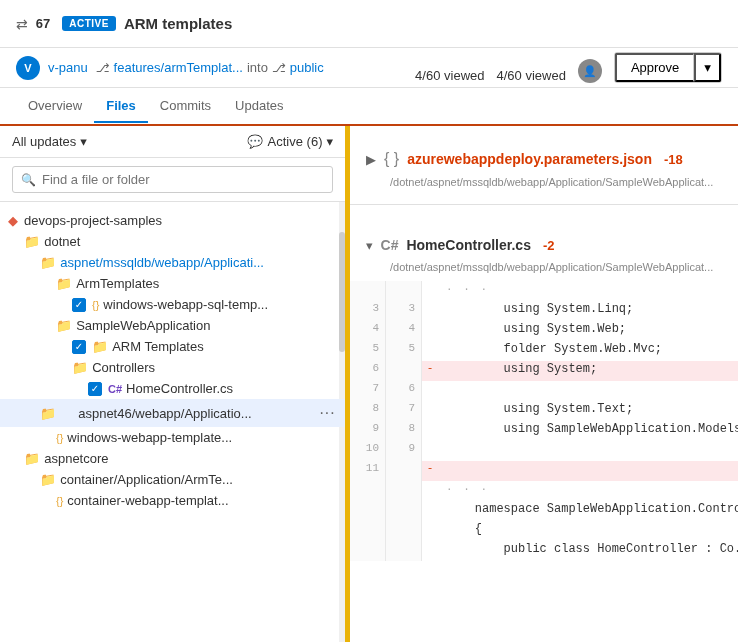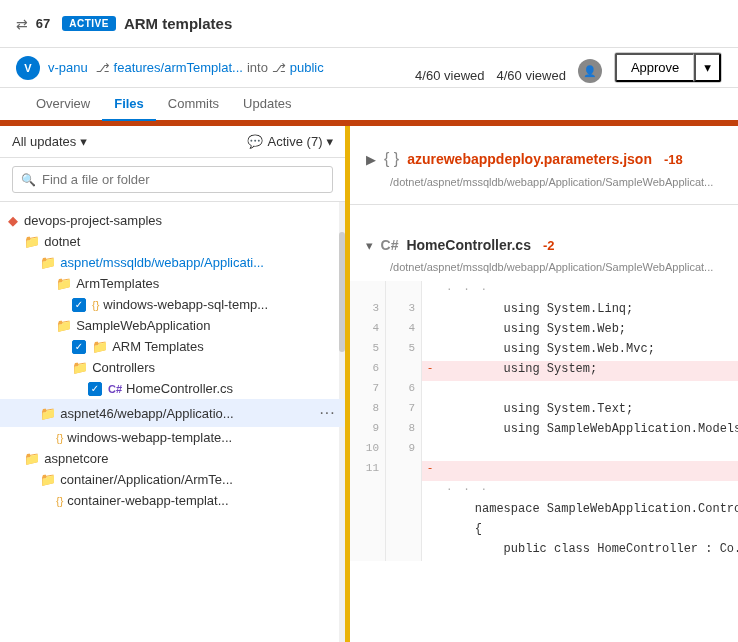--- a/index.html
+++ b/index.html
@@ -29,21 +29,21 @@
     .user-bar-right { margin-left: auto; display: flex; align-items: flex-end; gap: 12px; }
     .viewed-count { color: #333; font-size: 13px; }
     .approve-btn {
       display: flex; align-items: center; border: 1px solid #ccc; border-radius: 3px; overflow: hidden;
     }
     .approve-main { padding: 5px 14px; background: #fff; font-size: 13px; cursor: pointer; border-right: 1px solid #ccc; }
     .approve-dropdown { padding: 5px 8px; background: #fff; cursor: pointer; }
 
     
     .tabs {
-      display: flex; align-items: center; padding: 0 24px; border-bottom: 6px solid #c2410c; height: 38px;
+      display: flex; align-items: center; padding: 0 16px; border-bottom: 2px solid #c2410c; height: 38px;
     }
     .tab {
       padding: 8px 12px; font-size: 13px; color: #666; cursor: pointer; border-bottom: 2px solid transparent; margin-bottom: -1px;
     }
     .tab.active { color: #0078d4; border-bottom-color: #0078d4; font-weight: 600; }
 
     
     .main-layout { display: flex; height: calc(642px - 126px); }
 
     
@@ -157,21 +157,21 @@
 
   <div class="left-panel">
 
     <div class="filter-bar">
       <div class="all-updates-btn">
         <span>All updates</span>
         <span>▾</span>
       </div>
       <div class="active-filter-btn">
         <span style="font-size:13px;">💬</span>
-        <span>Active (7)</span>
+        <span>Active (6)</span>
         <span>▾</span>
       </div>
     </div>
 
     <div class="search-bar">
       <div class="search-input-wrap">
         <span class="search-icon">🔍</span>
         <input class="search-input" type="text" placeholder="Find a file or folder" style="">
       </div>
     </div>
@@ -224,21 +224,21 @@
       </div>
 
       <div class="tree-item" style="padding-left:88px;">
         <div class="checkbox">✓</div>
         <span class="cs-icon">C#</span>
         <span>HomeController.cs</span>
       </div>
 
       <div class="tree-item" style="padding-left:40px; background:#e8f0fe;">
         <span class="folder-icon">📁</span>
-        <span style="flex:1;">aspnet46/webapp/Applicatio...</span>
+        <span style="flex:1;margin-left:18px;">aspnet46/webapp/Applicatio...</span>
         <span class="context-menu-btn">···</span>
       </div>
 
       <div class="tree-item" style="padding-left:56px;">
         <span class="json-icon">{}</span>
         <span>windows-webapp-template...</span>
       </div>
 
       <div class="tree-item" style="padding-left:24px;">
         <span class="folder-icon">📁</span>
@@ -301,21 +301,21 @@
           <div class="line-num-old">4</div>
           <div class="line-num-new">4</div>
           <div class="line-marker"></div>
           <div class="line-content">        using System.Web;</div>
         </div>
 
         <div class="code-row">
           <div class="line-num-old">5</div>
           <div class="line-num-new">5</div>
           <div class="line-marker"></div>
-          <div class="line-content">        using System.Web.Mvc;</div>
+          <div class="line-content">        folder System.Web.Mvc;</div>
         </div>
 
         <div class="code-row line-del">
           <div class="line-num-old">6</div>
           <div class="line-num-new"></div>
           <div class="line-marker del">-</div>
           <div class="line-content">        using System;</div>
         </div>
 
         <div class="code-row">

